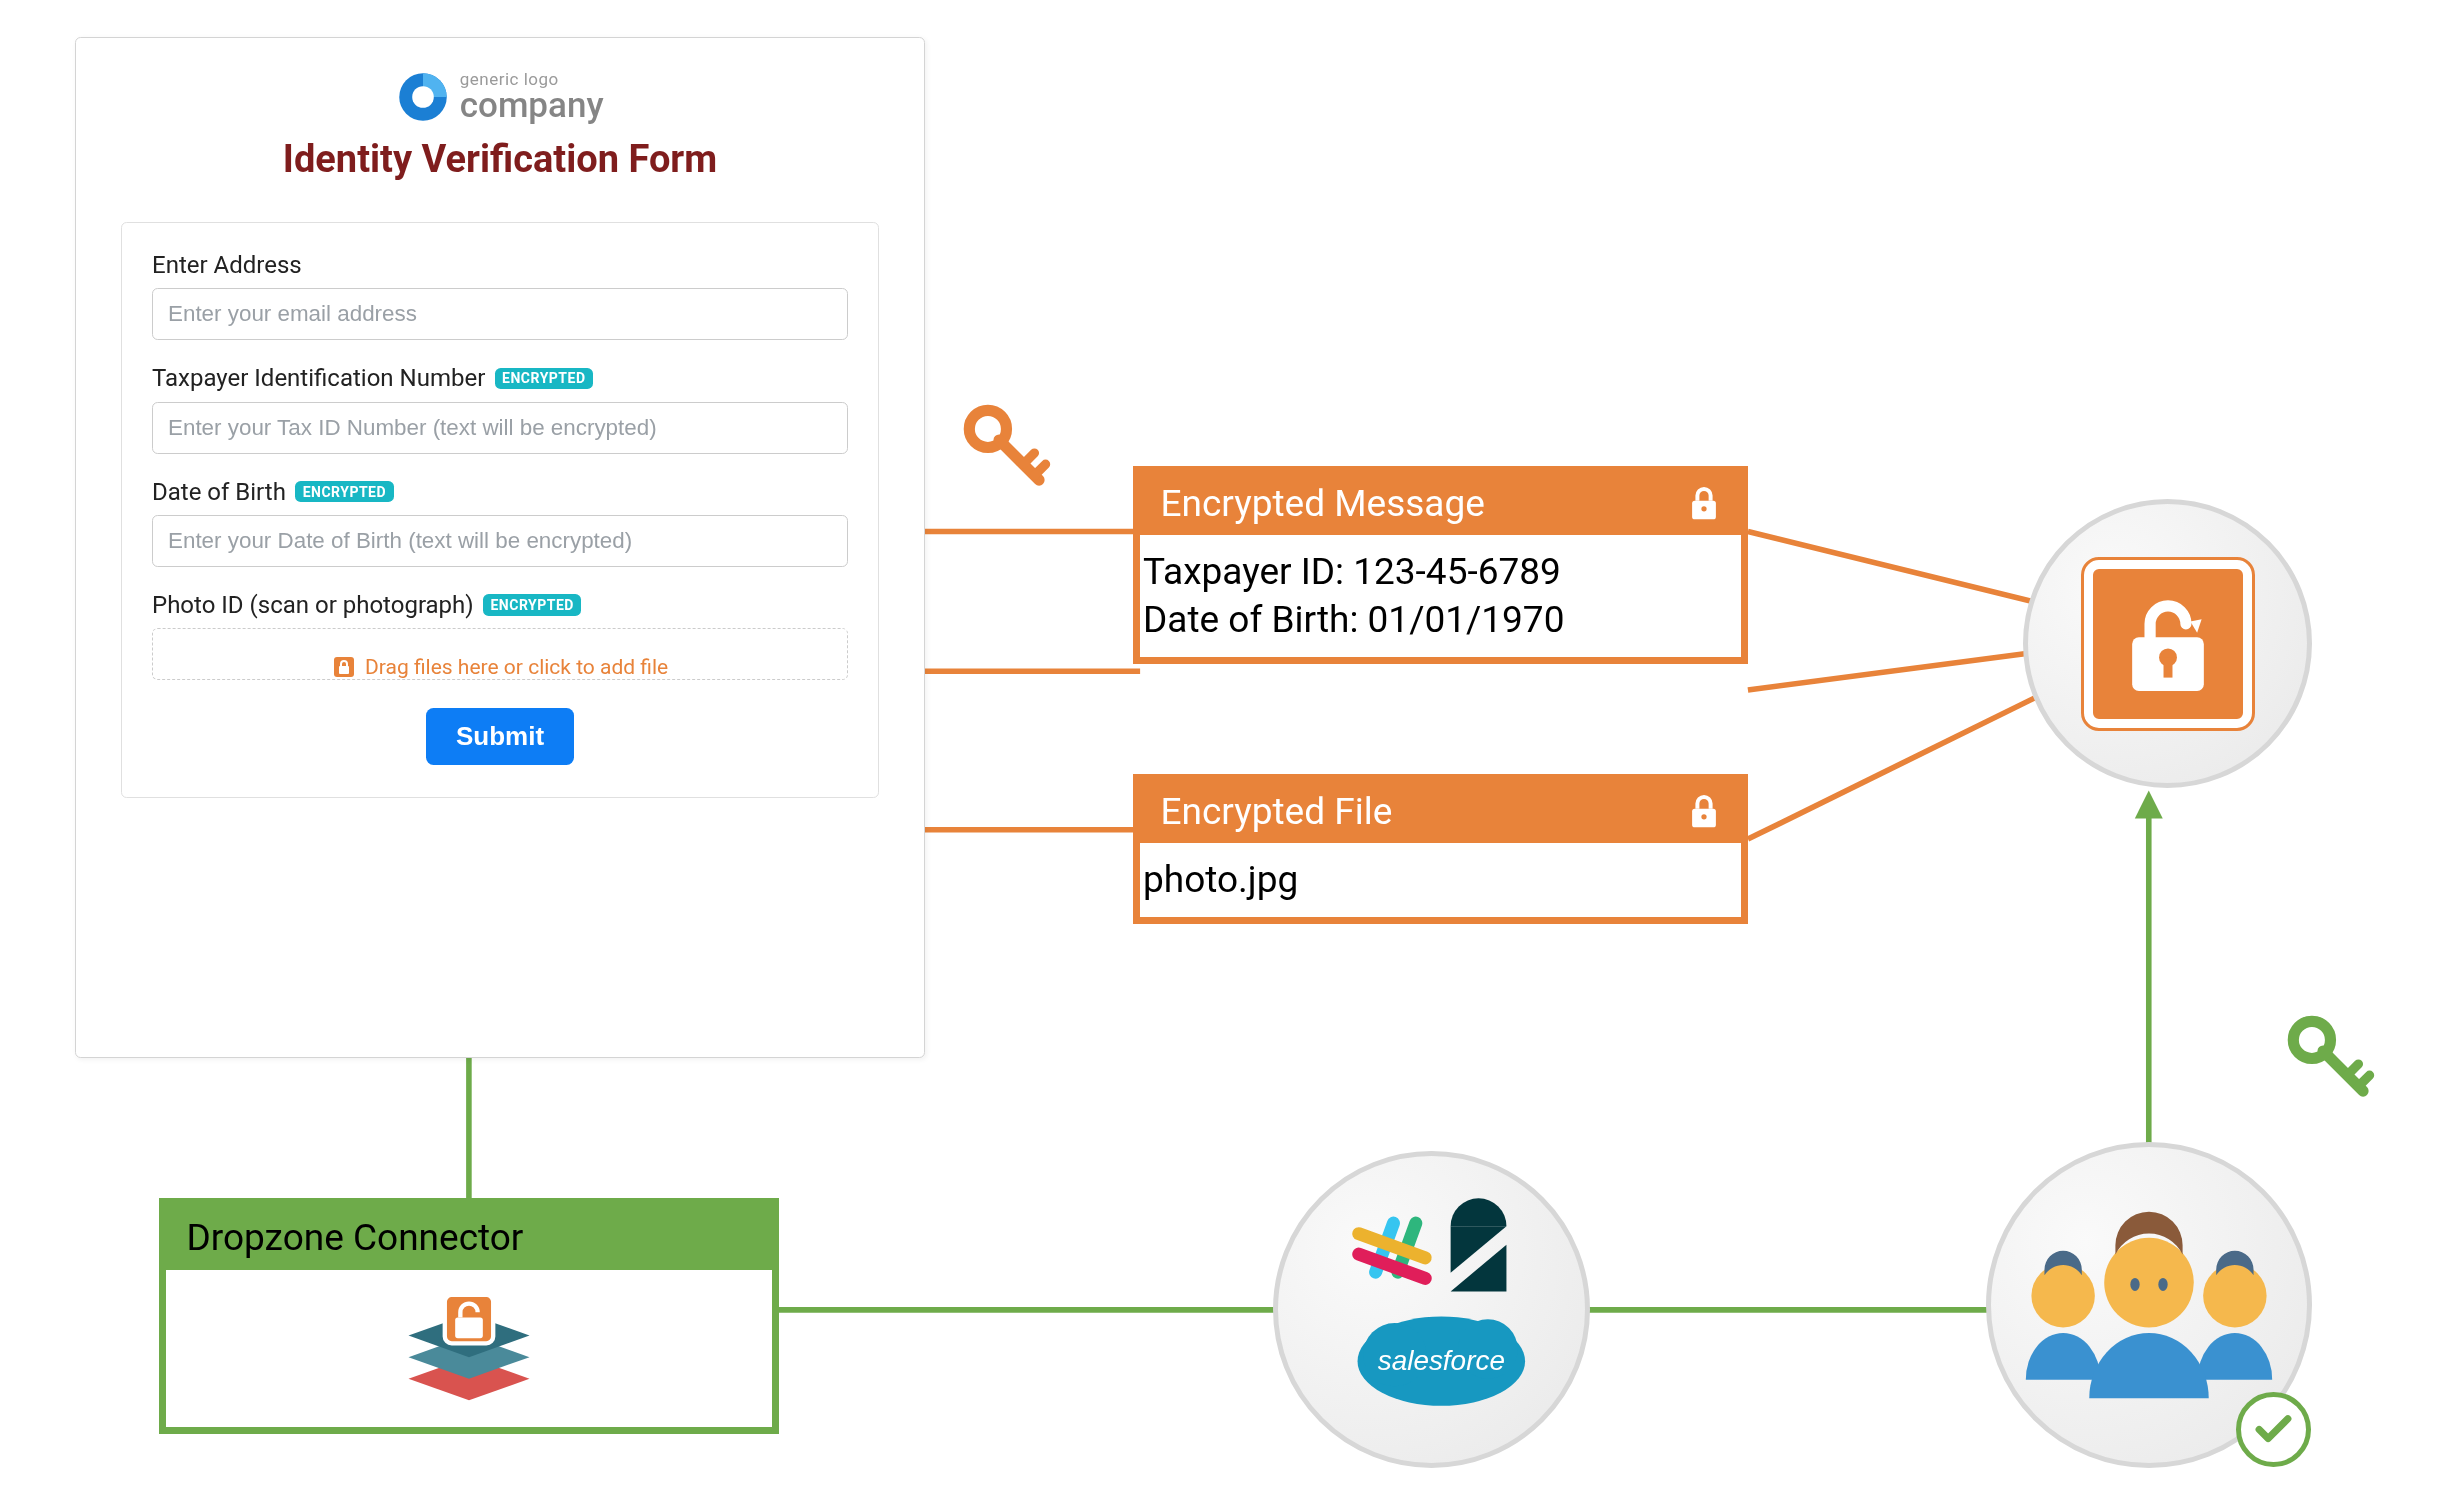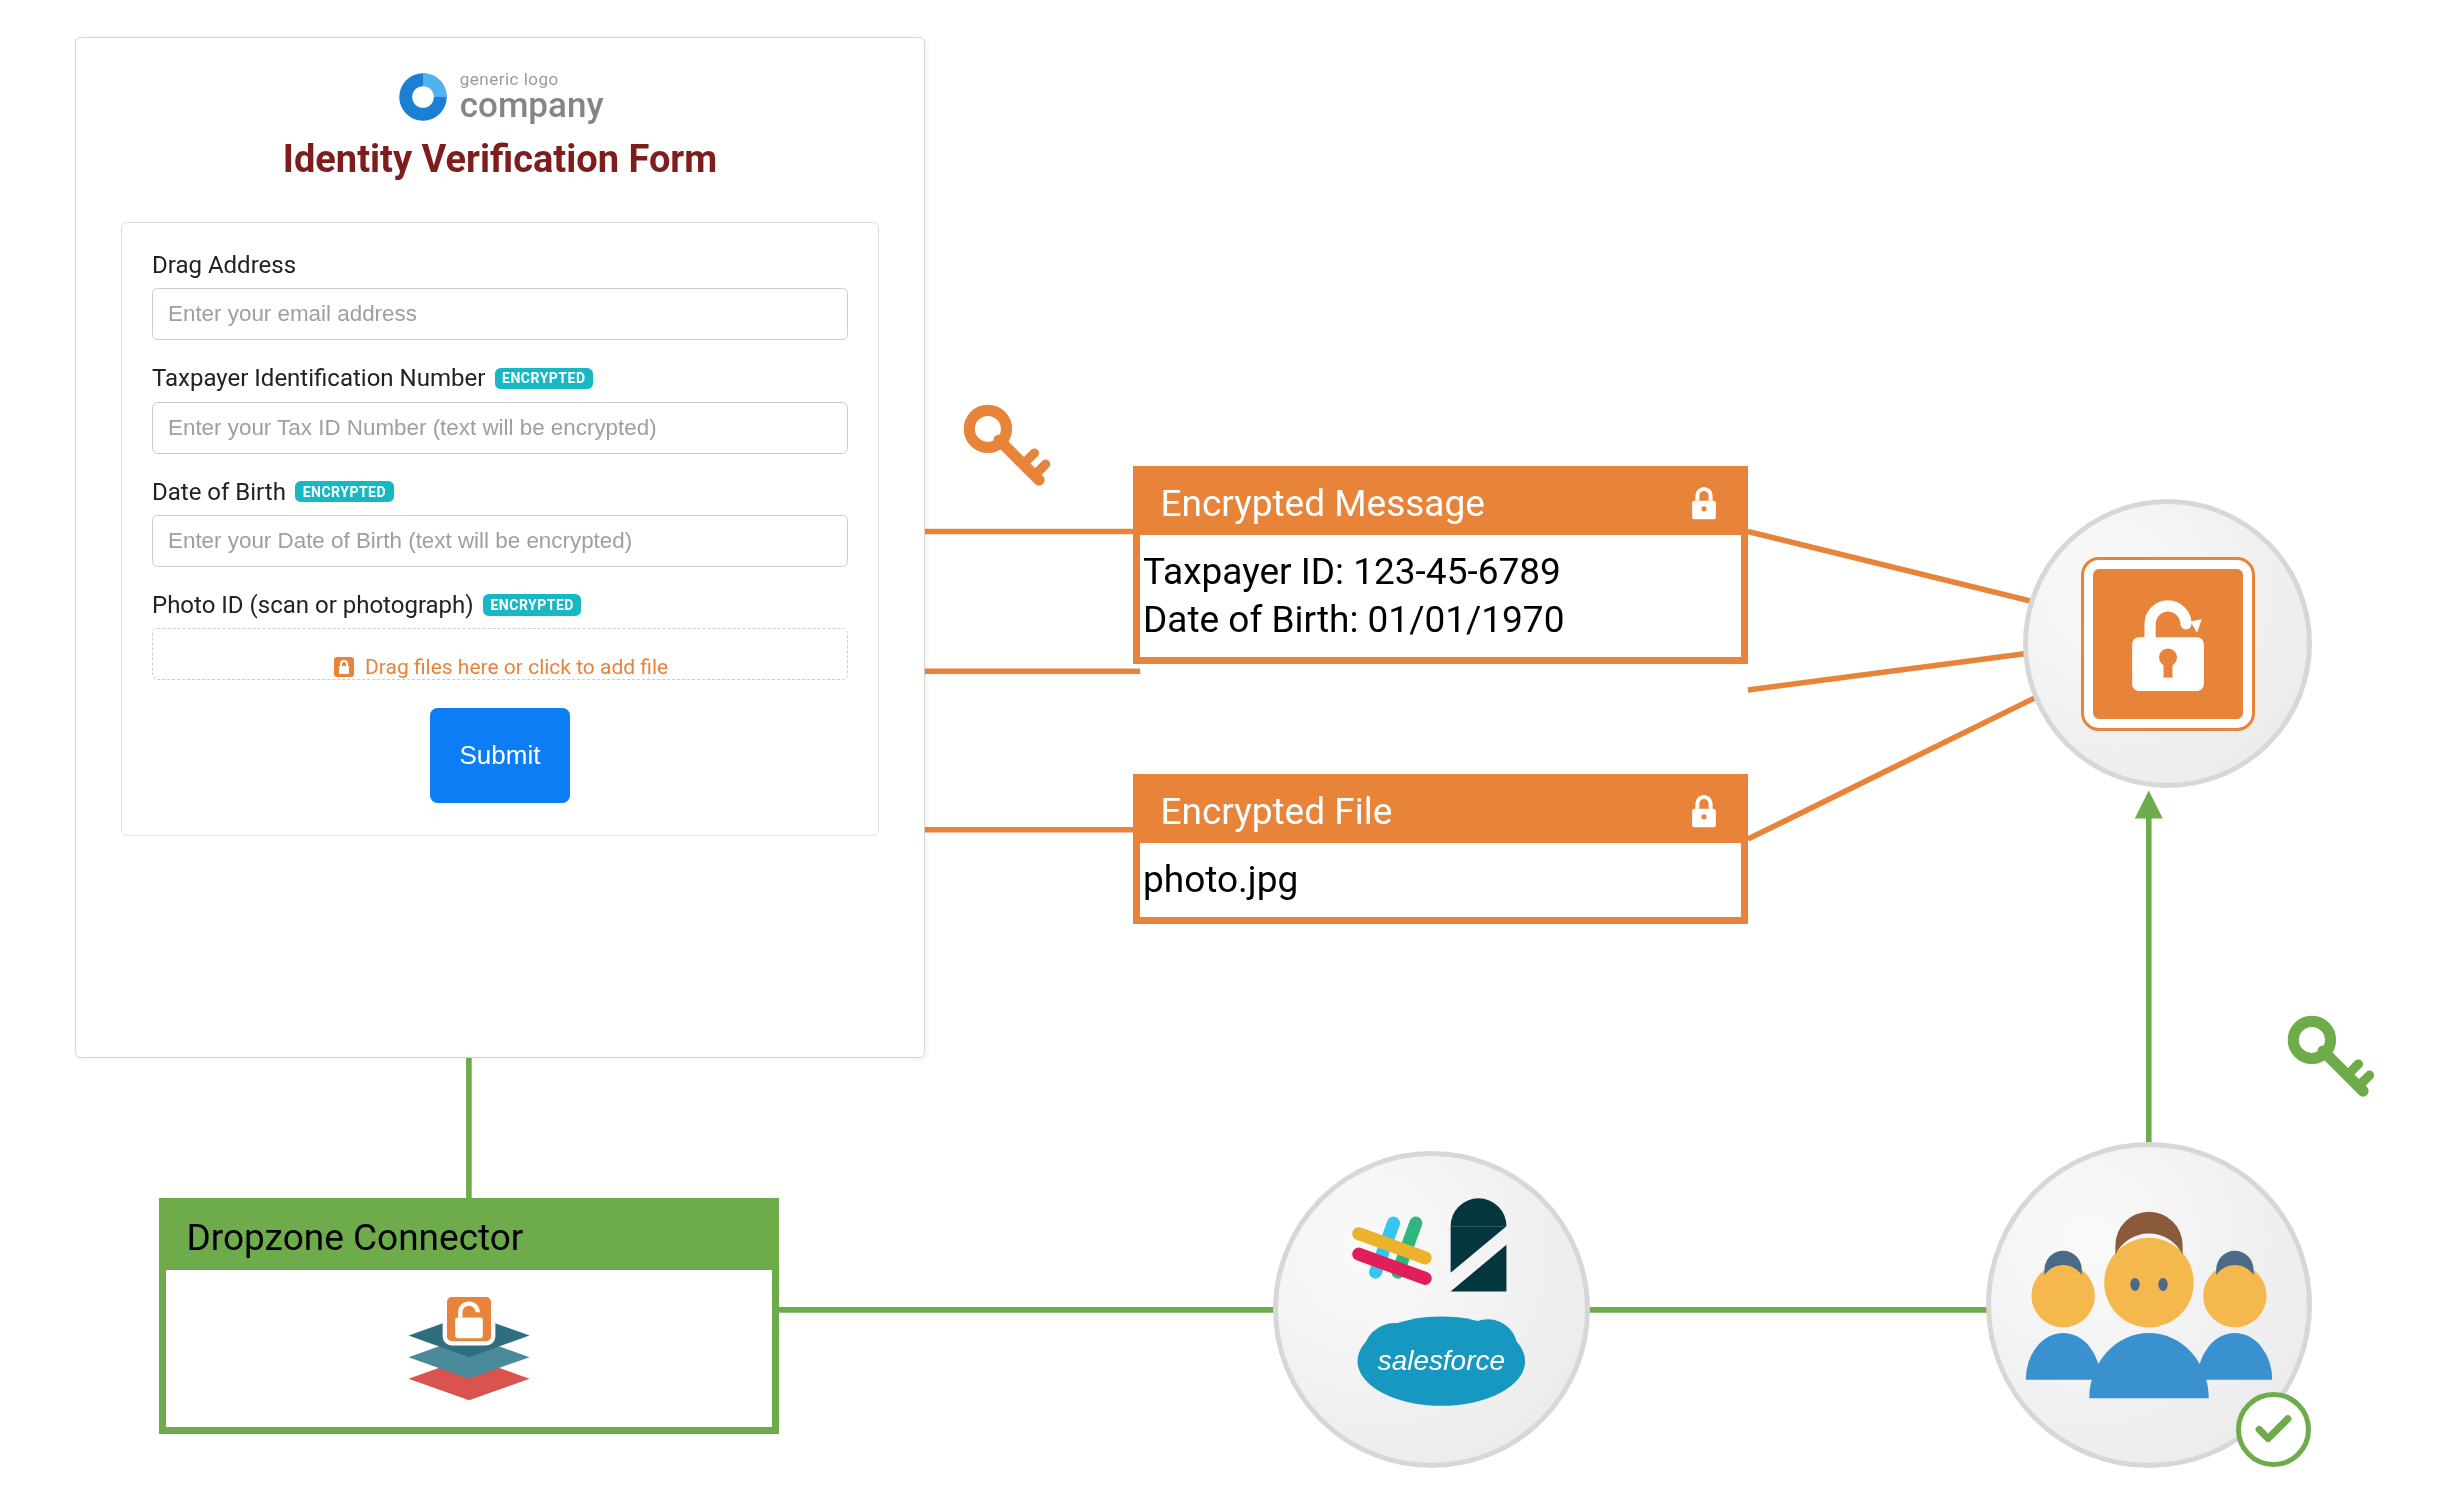--- a/index.html
+++ b/index.html
@@ -110,23 +110,23 @@
   }
   .submit-row {
     text-align: center;
     margin-top: 28px;
   }
   .submit-btn {
     background: #0d7df5;
     color: #fff;
     border: none;
     border-radius: 7.5px;
-    padding: 32px 30px;
+    padding: 13px 30px;
     font-size: 26px;
-    font-weight: 400;
+    font-weight: 700;
     cursor: pointer;
   }
 
   
   .connector-card {
     position: absolute;
     left: 159px;
     top: 1198px;
     width: 620px;
     border: 7.5px solid #6eab4a;
@@ -265,21 +265,21 @@
         <div class="logo-text-top">generic logo</div>
         <div class="logo-text-bottom">company</div>
       </div>
     </div>
     <div class="form-title">Identity Verification Form</div>
 
     <div class="form-inner">
 
       <div class="field">
         <div class="label-row">
-          <span class="field-label">Drag Address</span>
+          <span class="field-label">Enter Address</span>
         </div>
         <input class="text-input" placeholder="Enter your email address" style="">
       </div>
 
       <div class="field">
         <div class="label-row">
           <span class="field-label">Taxpayer Identification Number</span>
           <span class="enc-badge">ENCRYPTED</span>
         </div>
         <input class="text-input" placeholder="Enter your Tax ID Number (text will be encrypted)" style="">

